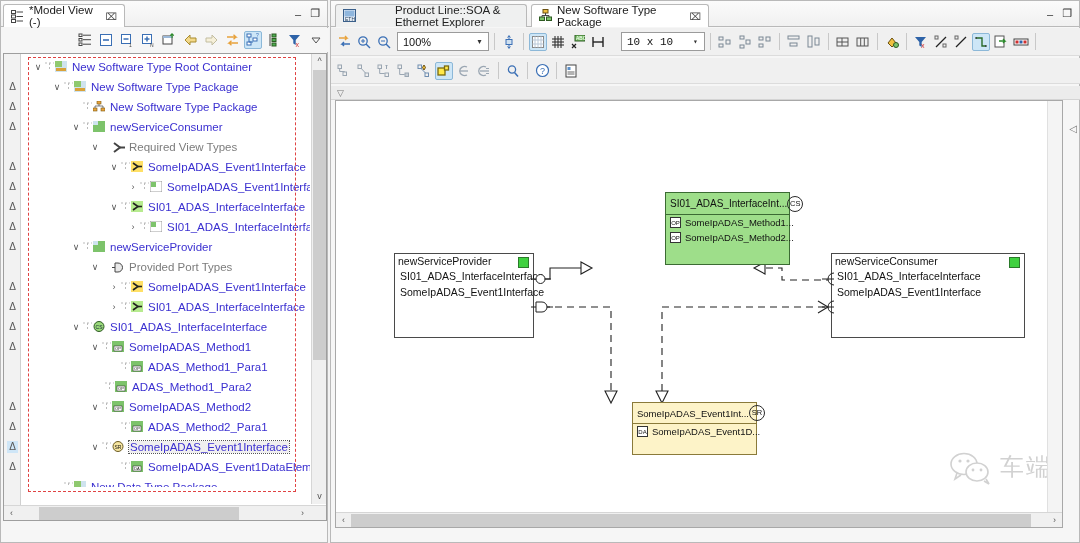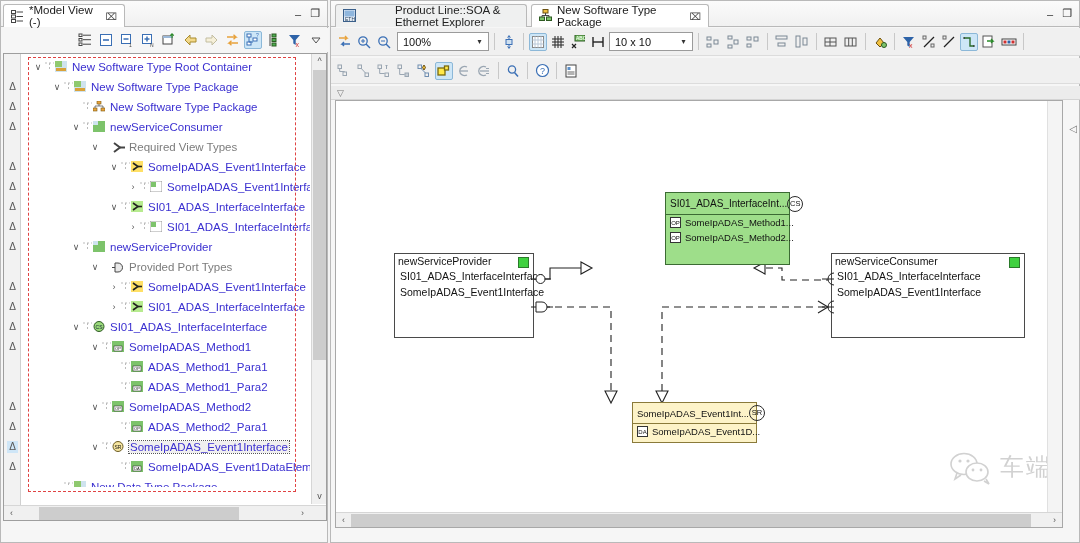--- a/index.html
+++ b/index.html
@@ -486,21 +486,21 @@
               </svg></span>
             <span style="display: flex; align-items: center; flex: 0 0 14px;">
               <span class="ni" style="border:none;background:none;"><svg width="12" height="11" viewBox="0 0 12 11">
                   <rect x="0" y="0" width="12" height="11" fill="#7dc36b"></rect>
                   <rect x="2" y="5" width="8" height="5" fill="#fff" stroke="#333" stroke-width="0.6"></rect>
                   <text x="6" y="9.3" font-size="4" text-anchor="middle" fill="#111" font-family="Liberation Sans">OP</text>
                 </svg></span>
             </span>
             <span class="lbl">ADAS_Method1_Para1</span>
           </div>
-          <div class="row" style="top: 323px; left: 86px;">
+          <div class="row" style="top: 323px; left: 70px;">
             <span class="arrow"></span>
             <span class="hook"><svg width="10" height="12" viewBox="0 0 10 12">
                 <line x1="0" y1="3" x2="9" y2="3" stroke="#bbb" stroke-dasharray="2,2"></line>
                 <line x1="4.5" y1="3" x2="4.5" y2="10" stroke="#bbb" stroke-dasharray="2,2"></line>
               </svg></span>
             <span style="display: flex; align-items: center; flex: 0 0 14px;">
               <span class="ni" style="border:none;background:none;"><svg width="12" height="11" viewBox="0 0 12 11">
                   <rect x="0" y="0" width="12" height="11" fill="#7dc36b"></rect>
                   <rect x="2" y="5" width="8" height="5" fill="#fff" stroke="#333" stroke-width="0.6"></rect>
                   <text x="6" y="9.3" font-size="4" text-anchor="middle" fill="#111" font-family="Liberation Sans">OP</text>
@@ -698,21 +698,21 @@
           <path d="M1 13 L5 9 M1 9 L5 13" stroke="#222" stroke-width="1.2"></path>
         </svg>
       </div>
       <div class="tbtn">
         <svg width="14" height="14" viewBox="0 0 14 14">
           <line x1="2" y1="2" x2="2" y2="12" stroke="#222" stroke-width="1.4"></line>
           <line x1="12" y1="2" x2="12" y2="12" stroke="#222" stroke-width="1.4"></line>
           <line x1="2" y1="7" x2="12" y2="7" stroke="#222" stroke-width="1.4"></line>
         </svg>
       </div>
-      <div class="combo" style="width:84px;margin-left:0;">
+      <div class="combo" style="width:84px;margin-left:12px;font-family:Liberation Mono, monospace;">
         <span class="cv">10 x 10</span>
         <span class="ca">▾</span>
       </div>
       <div class="sep"></div>
       <div class="tbtn">
         <svg width="14" height="14" viewBox="0 0 14 14">
             <g fill="none" stroke="#7a8794">
           <rect x="1" y="2" width="4" height="3"></rect>
               <rect x="1" y="9" width="4" height="3"></rect>
           <rect x="8" y="5" width="4" height="4"></rect>
@@ -990,21 +990,21 @@
       </div>
       <svg style="position:absolute;left:486px;top:170px;" width="14" height="18">
         <path d="M12 2 a6 6 0 0 0 0 12" fill="none" stroke="#222"></path>
         <line x1="0" y1="8" x2="12" y2="8" stroke="#222"></line>
       </svg>
       <svg style="position:absolute;left:486px;top:198px;" width="14" height="18">
         <path d="M12 2 a6 6 0 0 0 0 12" fill="none" stroke="#222"></path>
         <line x1="0" y1="8" x2="12" y2="8" stroke="#222"></line>
       </svg>
 
-      <div class="ybox" style="left:296px;top:301px;width:125px;height:41px;">
+      <div class="ybox" style="left:296px;top:301px;width:125px;height:53px;">
         <div class="yhead">
           <span>SomeIpADAS_Event1Int...</span>
           <span class="stereo">SR</span>
         </div>
         <div class="yrow">
           <span class="mico">DA</span>
           <span>SomeIpADAS_Event1D...</span>
         </div>
       </div>
 

